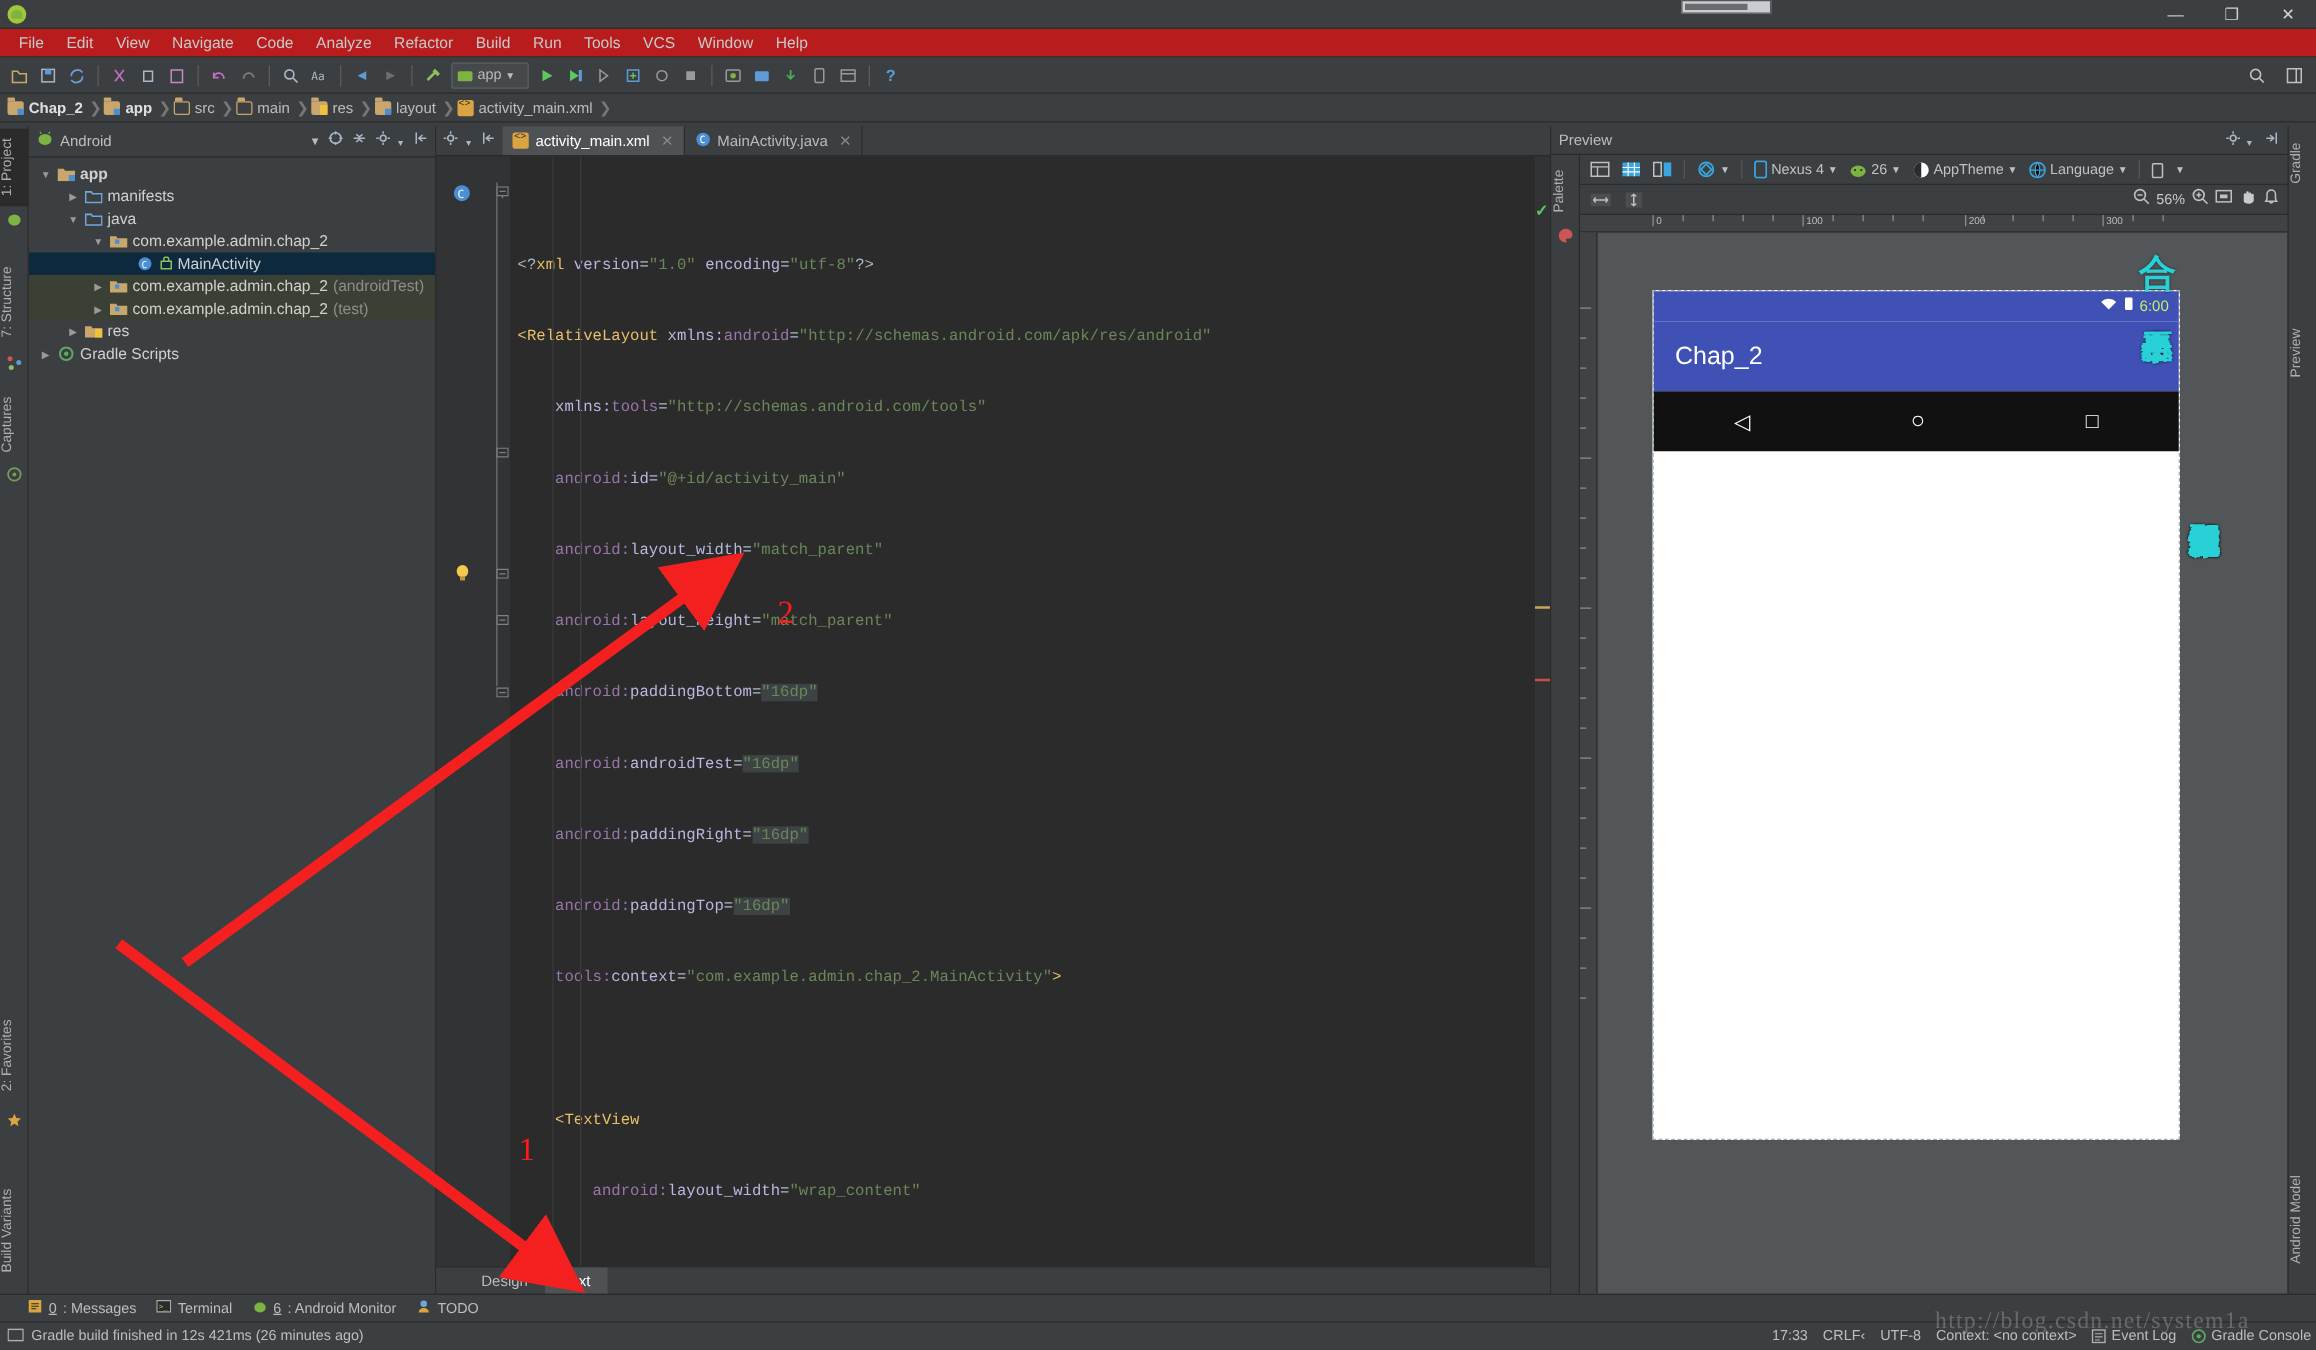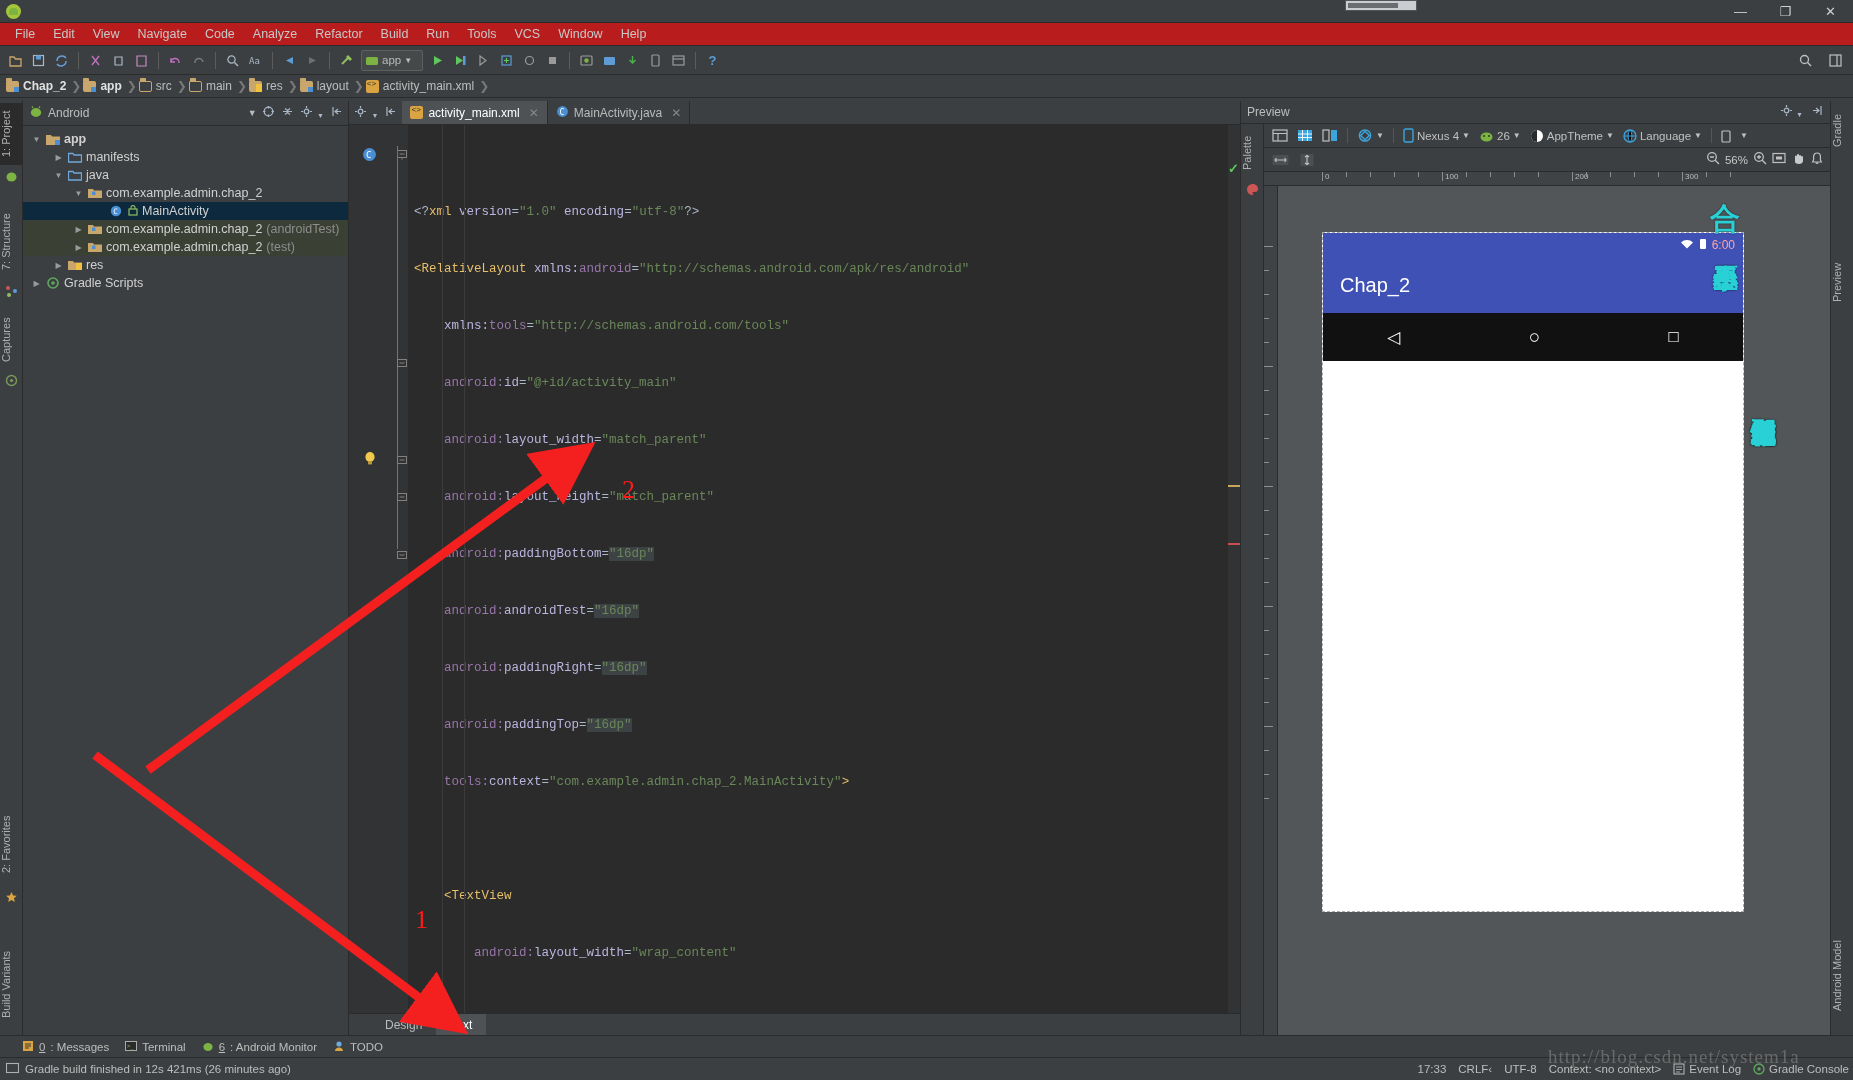--- a/index.html
+++ b/index.html
@@ -893,21 +893,21 @@
           <div class="device" style="left:58px;top:60px;width:422px;height:680px;">
             <div class="statusbar-dev">
               <span>
                 <svg width="14" height="11">
                     <path d="M7 9.5L1 3.5a8.5 8.5 0 0 1 12 0z" fill="#fff"></path>
                   </svg></span>
               <span>
                 <svg width="8" height="12">
                     <rect x="1" y="1" width="6" height="10" rx="1" fill="#fff"></rect>
                   </svg></span>
-              <span style="color:#fca5a5;font-size:12px;">6:00</span>
+              <span style="color:#bef264;font-size:12px;">6:00</span>
             </div>
             <div class="appbar">
               <span>Chap_2</span>
             </div>
             <div class="navbar">
               <span class="b" style="font-size:17px;">◁</span>
               <span class="b" style="font-size:19px;">○</span>
               <span class="b" style="font-size:17px;">□</span>
             </div>
           </div>

